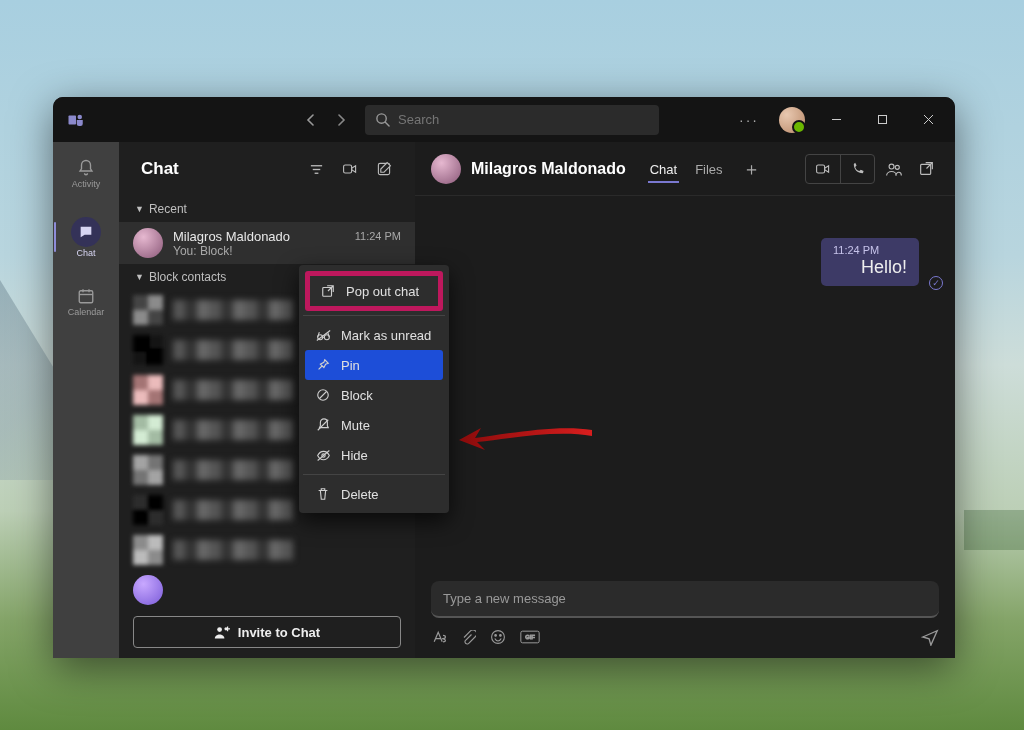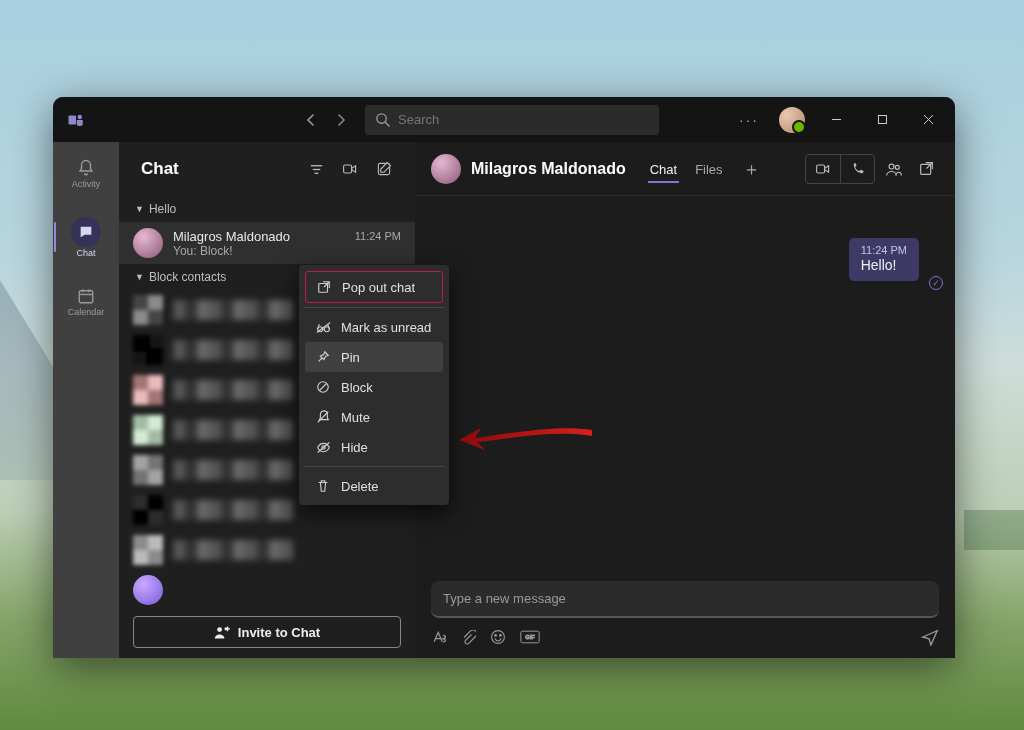--- a/index.html
+++ b/index.html
@@ -176,21 +176,21 @@
   .call-btn { width: 34px; height: 28px; display: flex; align-items: center; justify-content: center; color: #bbb; }
   .call-btn + .call-btn { border-left: 1px solid #444; }
   .act-ic { width: 26px; height: 26px; display: flex; align-items: center; justify-content: center; color: #bbb; }
 
   .conv-body { flex: 1; padding: 16px; position: relative; }
   .msg-bubble {
     position: absolute; right: 36px; top: 42px; background: #3d3a66; color: #eee;
     border-radius: 5px; padding: 6px 12px 8px; min-width: 64px;
   }
   .msg-time { font-size: 11px; color: #c6c3ea; }
-  .msg-text { font-size: 14px; margin-top: 1px; }
+  .msg-text { font-size: 18px; margin-top: 1px; margin-left: 28px; }
   .seen-ic {
     position: absolute; right: 12px; top: 80px; width: 14px; height: 14px;
     border: 1.5px solid #7a78d0; border-radius: 50%;
     display: flex; align-items: center; justify-content: center;
     color: #7a78d0; font-size: 9px;
   }
 
   
   .composer-wrap { padding: 10px 16px 12px; }
   .composer {
@@ -203,22 +203,22 @@
   
   .ctx {
     position: absolute; left: 246px; top: 168px; width: 150px;
     background: #2d2d2d; border-radius: 4px; box-shadow: 0 8px 22px rgba(0,0,0,0.7);
     padding: 6px 6px 4px; z-index: 50;
   }
   .ctx-item {
     display: flex; align-items: center; gap: 10px; padding: 7px 10px;
     color: #e0e0e0; font-size: 13px; border-radius: 3px;
   }
-  .ctx-item.boxed { border: 1px solid #be185d; }
-  .ctx-item.hover { background: #404040; }
+  .ctx-item.boxed { border: 5px solid #be185d; }
+  .ctx-item.hover { background: #1d4ed8; }
   .ctx-sep { height: 1px; background: #444; margin: 4px -2px; }
   .ctx-ic { width: 16px; height: 16px; display: inline-flex; align-items: center; justify-content: center; color: #cfcfcf; }
 
   
   .arrow {
     position: absolute; left: 404px; top: 319px; width: 140px; height: 40px;
     z-index: 60; pointer-events: none;
   }
 
   svg { display: block; }
@@ -335,21 +335,21 @@
         <div class="hdr-ic">
           <svg width="16" height="16" viewBox="0 0 20 20" stroke="#bbb" stroke-width="1.4" fill="none">
               <rect x="3" y="3" width="14" height="14" rx="2"></rect>
               <path d="M14 2l4 4-8 8H6v-4z" fill="#1f1f1f"></path>
             </svg>
         </div>
       </div>
 
       <div class="section-hdr">
         <span class="caret">▼</span>
-        <span>Hello</span>
+        <span>Recent</span>
       </div>
 
       <div class="chat-item active">
         <div class="chat-avatar"></div>
         <div class="chat-info">
           <div class="chat-name">Milagros Maldonado</div>
           <div class="chat-preview">You: Block!</div>
         </div>
         <div class="chat-time">11:24 PM</div>
       </div>

